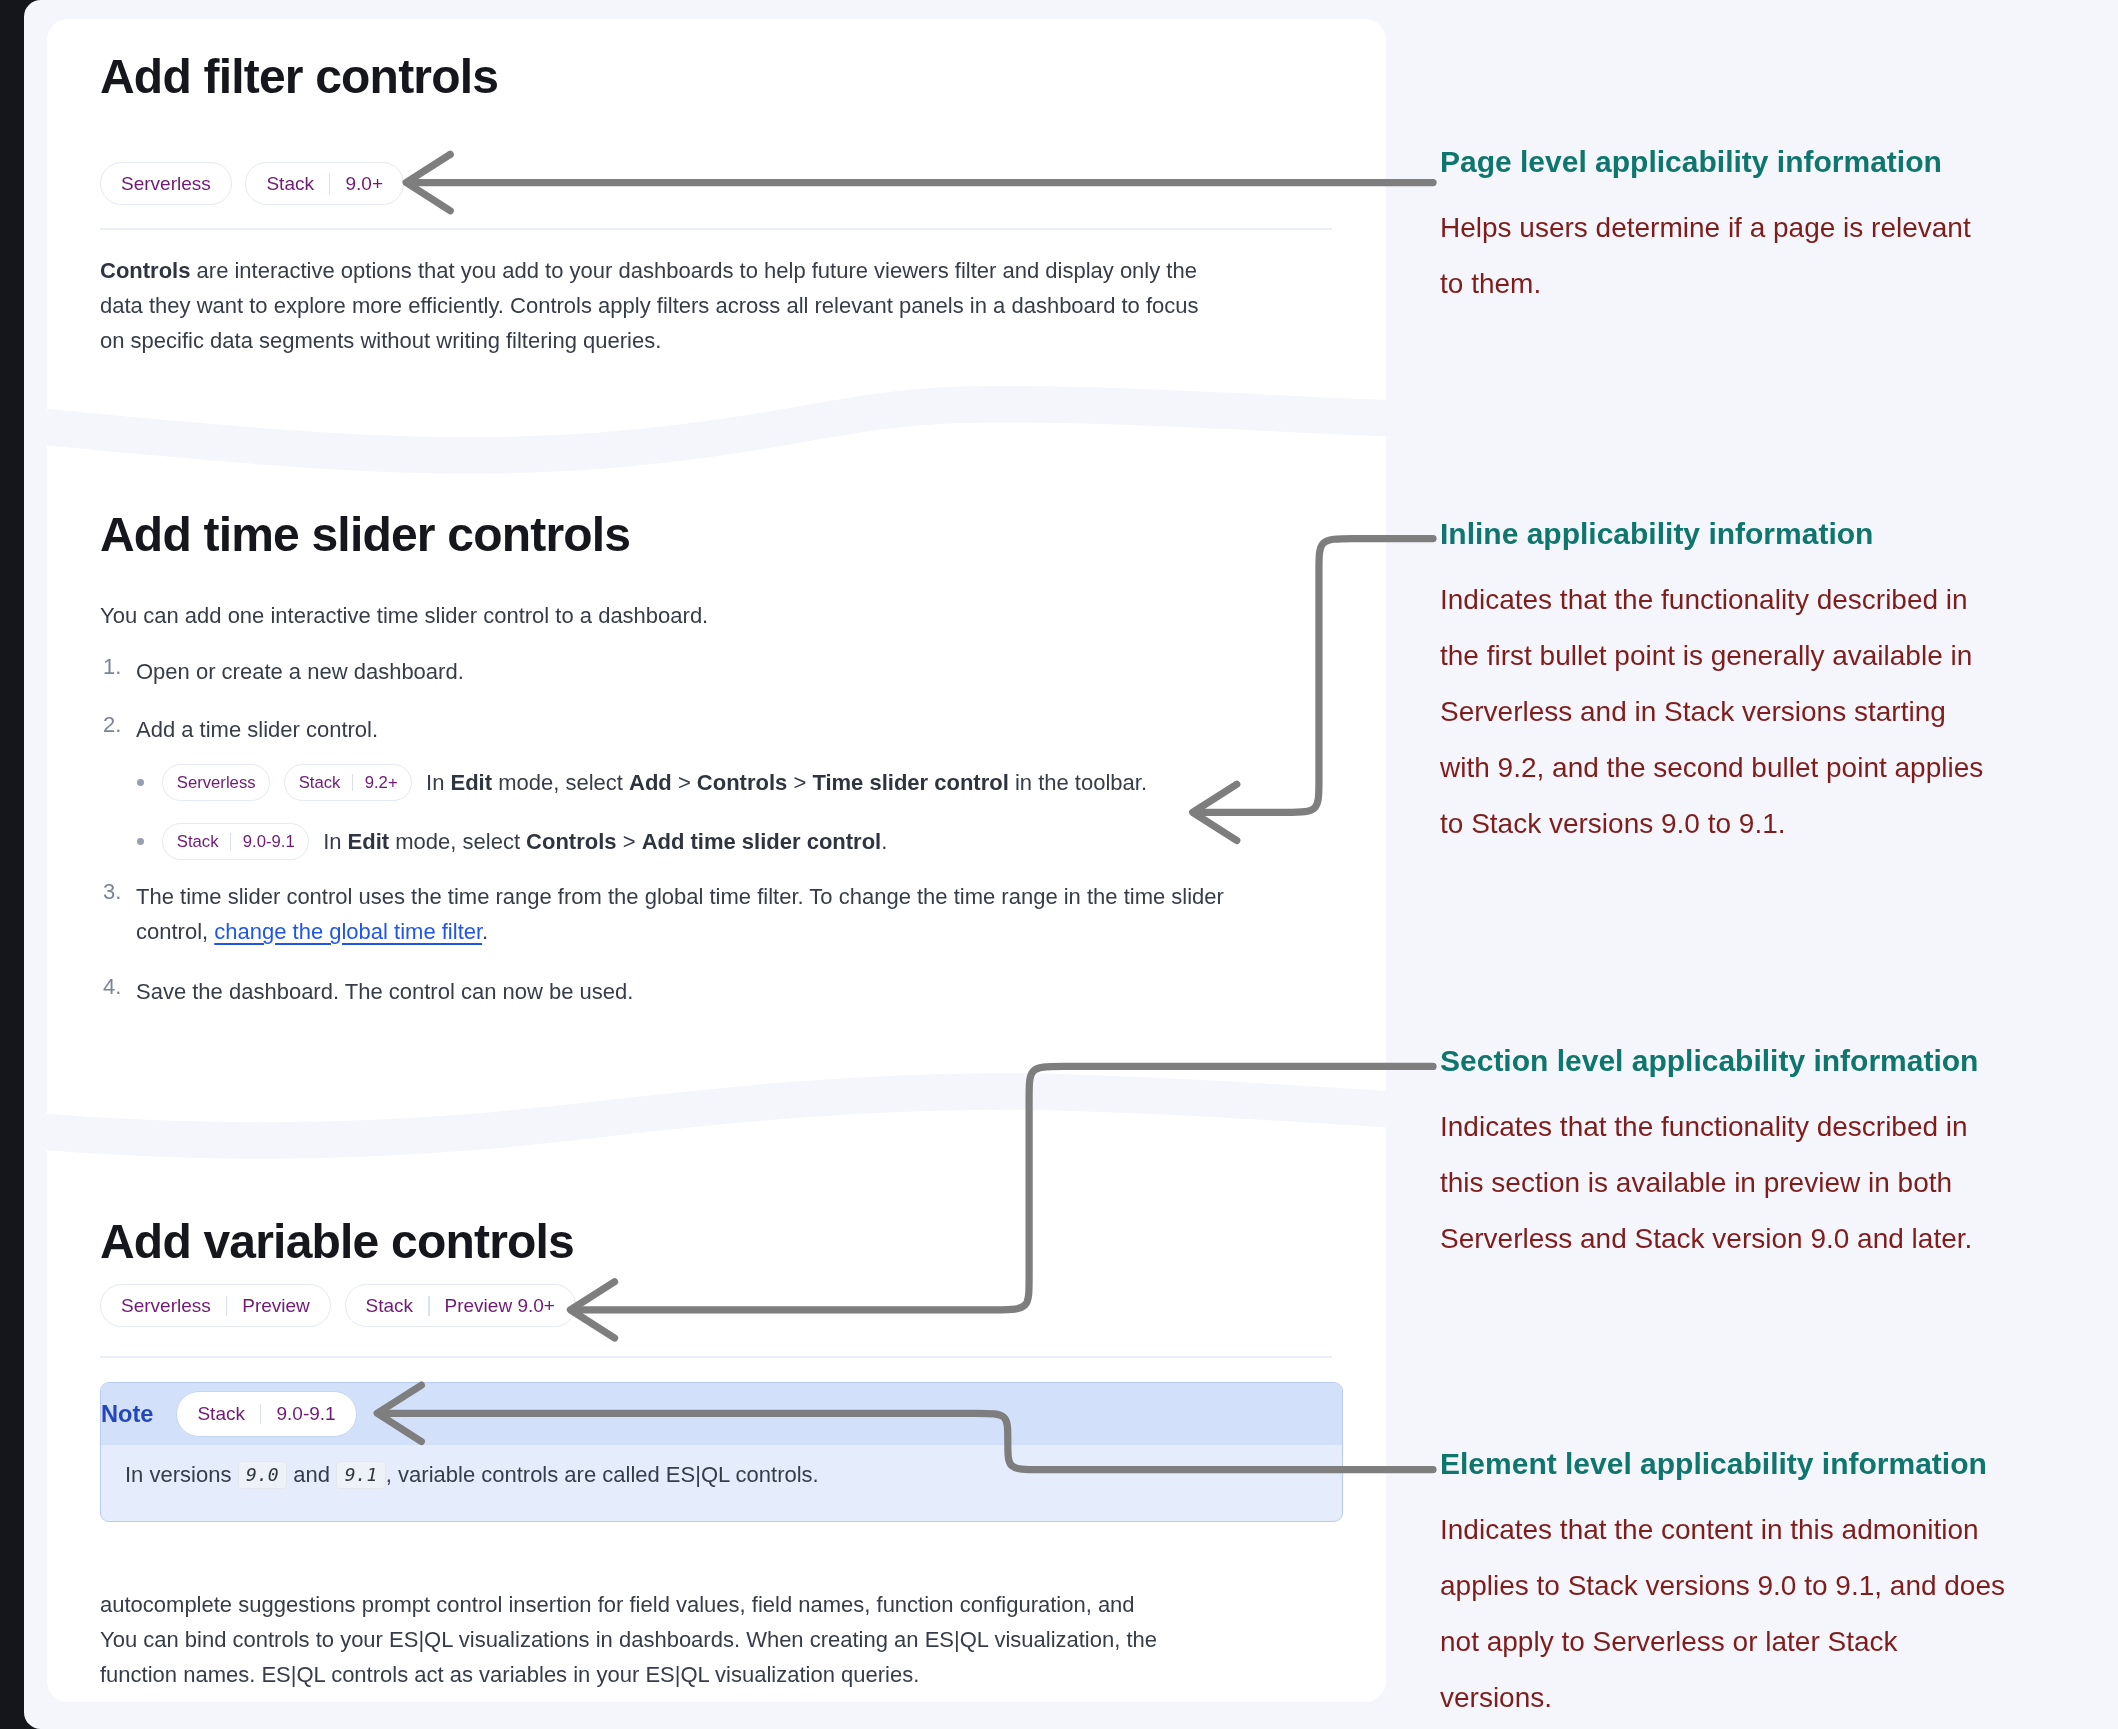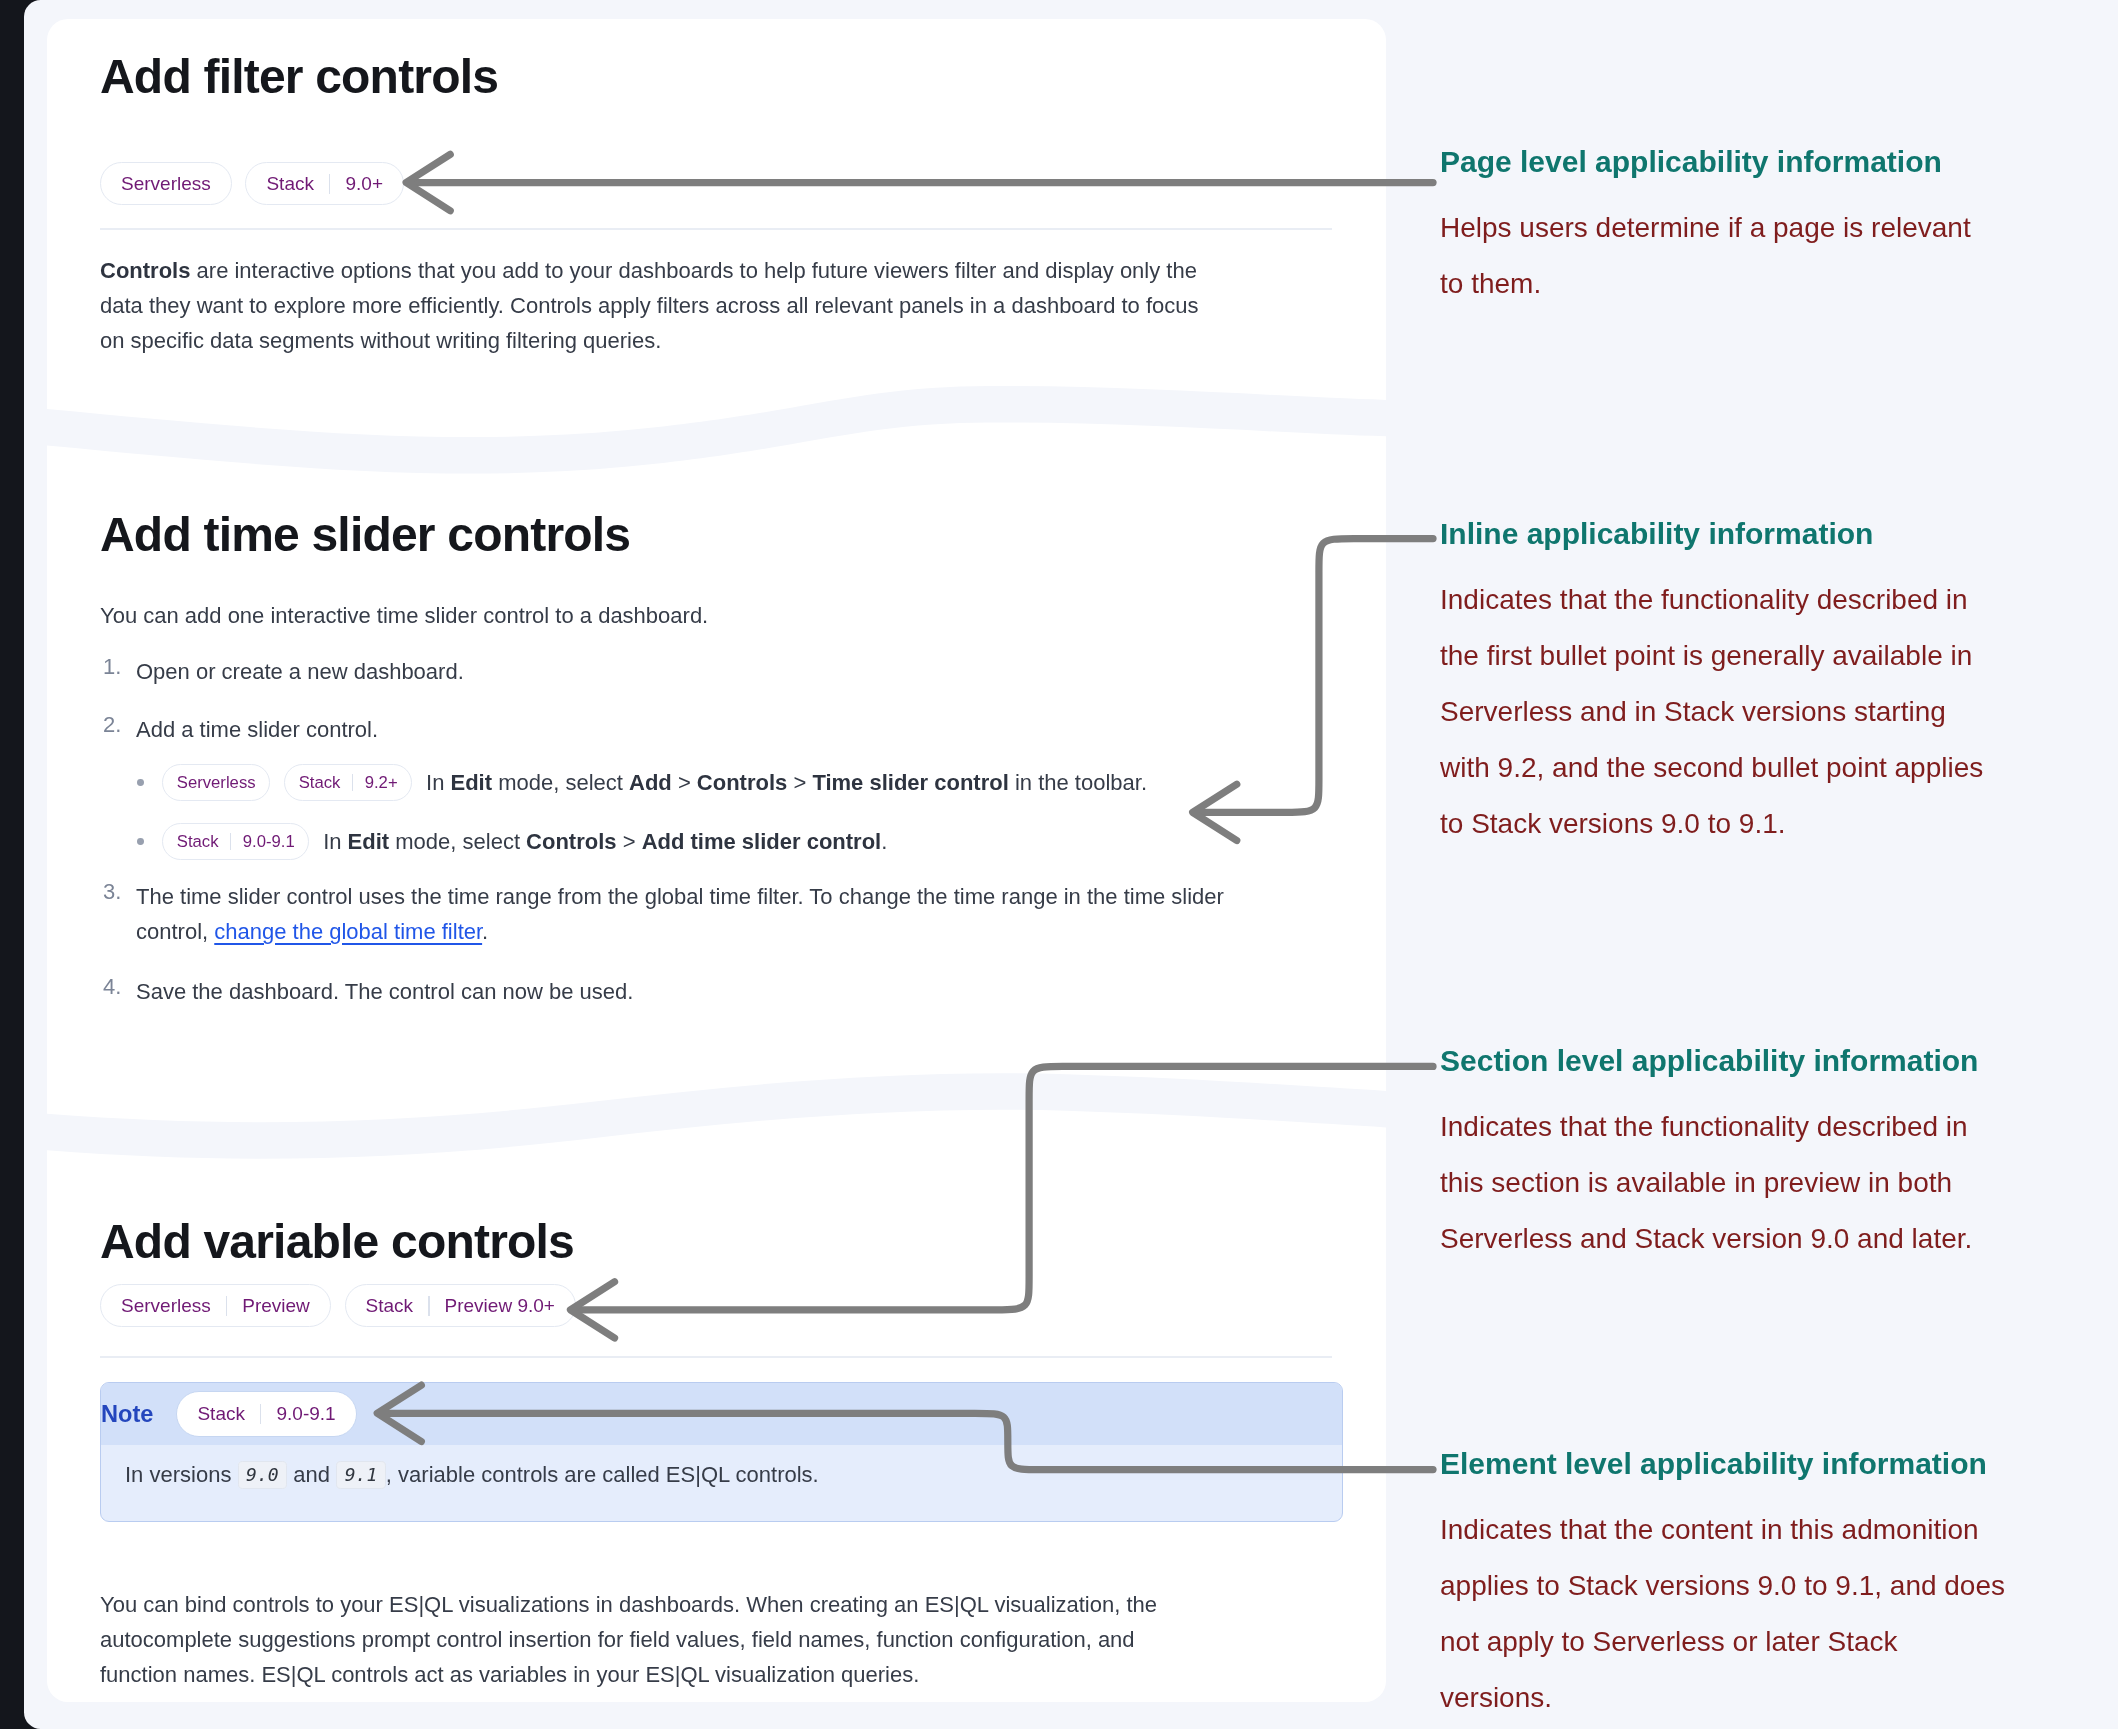--- a/index.html
+++ b/index.html
@@ -144,22 +144,22 @@
         <span class="badge note-badge">
             <span class="seg">Stack</span>
             <span class="bdiv"></span>
             <span class="seg">9.0-9.1</span>
           </span>
       </div>
       <div class="note-body"><span>In versions </span><span class="code">9.0</span><span> and </span><span class="code">9.1</span><span>, variable controls are called ES|QL controls.</span></div>
     </div>
 
     <div class="body-text" style="top:1587px">
+        <div class="tline"><span>autocomplete suggestions prompt control insertion for field values, field names, function configuration, and</span></div>
         <div class="tline"><span>You can bind controls to your ES|QL visualizations in dashboards. When creating an ES|QL visualization, the</span></div>
-        <div class="tline"><span>autocomplete suggestions prompt control insertion for field values, field names, function configuration, and</span></div>
         <div class="tline"><span>function names. ES|QL controls act as variables in your ES|QL visualization queries.</span></div>
       </div>
 
     <div class="ann" style="top:145px">
       <h2 class="ann-title">Page level applicability information</h2>
       <div class="ann-body" style="margin-top:21px">
           <div class="tline">Helps users determine if a page is relevant</div>
           <div class="tline">to them.</div>
         </div>
     </div>

